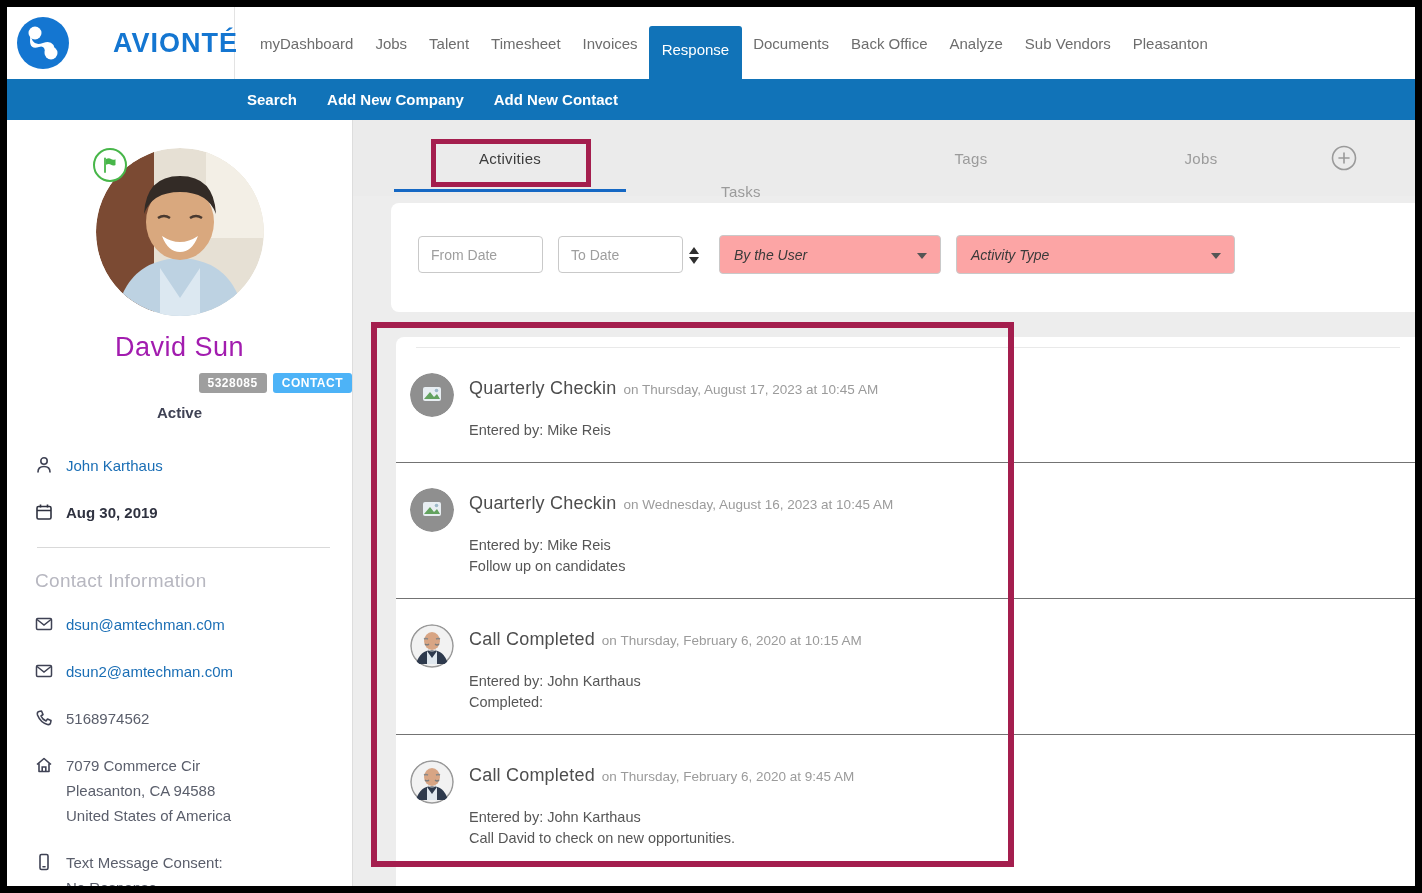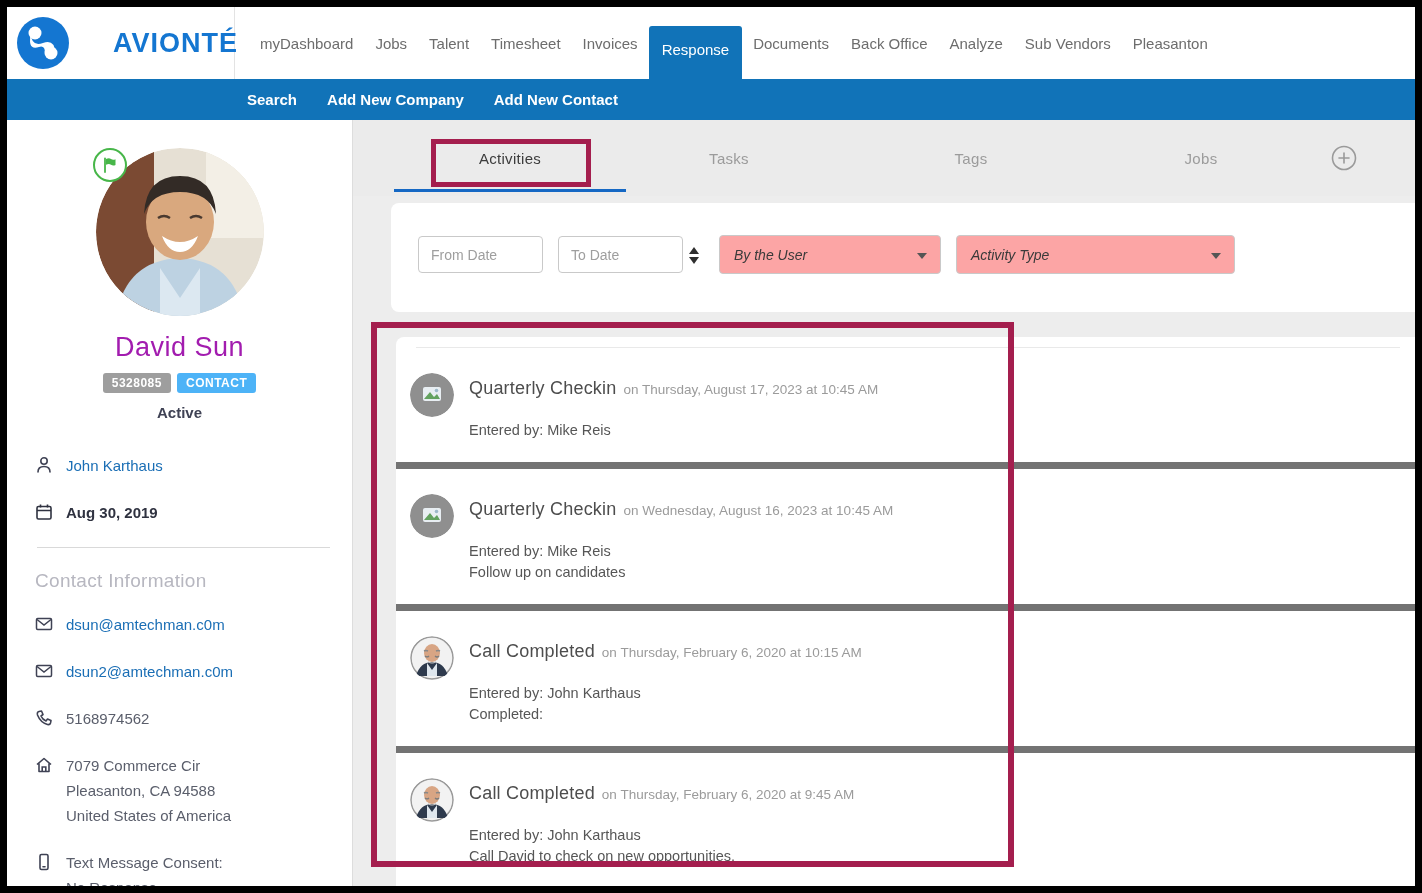--- a/index.html
+++ b/index.html
@@ -24,21 +24,21 @@
   
   .content { position:absolute; left:0; top:113px; right:0; bottom:0; display:flex; }
   .sidebar { width:346px; flex:0 0 346px; background:#fff; border-right:1px solid #ddd; position:relative; }
   .main { flex:1; background:#ededed; position:relative; }
 
   
   .photo-wrap { position:relative; width:168px; height:168px; margin:28px auto 0 auto; }
   .profile-photo { width:168px; height:168px; border-radius:50%; overflow:hidden; display:block; }
   .flag-badge { position:absolute; left:-3px; top:0; width:34px; height:34px; background:#fff; border:2.5px solid #47b649; border-radius:50%; display:flex; align-items:center; justify-content:center; cursor:pointer; }
   .person-name { text-align:center; margin-top:16px; font-size:27px; color:#a21caf; letter-spacing:0.5px; }
-  .badges { display:flex; justify-content:center; gap:6px; margin-top:10px; }
+  .badges { display:flex; justify-content:flex-end; gap:6px; margin-top:10px; }
   .badge { font-size:12px; font-weight:bold; color:#fff; padding:3px 9px; border-radius:3px; letter-spacing:0.5px; }
   .badge-id { background:#9e9e9e; }
   .badge-contact { background:#4db3f7; }
   .status-text { text-align:center; margin-top:11px; font-size:15px; font-weight:bold; color:#3f4254; }
   .side-rows { margin-top:32px; padding-left:28px; padding-right:20px; }
   .side-row { display:flex; align-items:flex-start; margin-bottom:22px; font-size:15px; color:#5a5e6b; line-height:25px; }
   .side-row .icn { width:18px; height:18px; flex:0 0 18px; margin-right:13px; margin-top:3px; }
   .link { color:#1a6eb5; cursor:pointer; }
   .bold-dark { font-weight:bold; color:#2f3240; }
   .side-divider { height:1px; background:#d9d9d9; margin:2px 2px 22px 2px; }
@@ -58,21 +58,21 @@
   .sort-toggle { position:absolute; left:296px; top:41px; width:14px; height:22px; display:flex; flex-direction:column; align-items:center; justify-content:center; gap:3px; cursor:pointer; }
   .tri-up { width:0; height:0; border-left:5px solid transparent; border-right:5px solid transparent; border-bottom:7px solid #2e2e2e; }
   .tri-down { width:0; height:0; border-left:5px solid transparent; border-right:5px solid transparent; border-top:7px solid #2e2e2e; }
   .select-box { position:absolute; top:32px; height:39px; border:1px solid #c9c9c9; border-radius:4px; background:#fca5a5; display:flex; align-items:center; padding:0 14px; font-size:14px; color:#3a3a3a; cursor:pointer;font-style:italic; }
   .select-caret { position:absolute; right:13px; top:17px; width:0; height:0; border-left:5px solid transparent; border-right:5px solid transparent; border-top:6px solid #555; }
 
   
   .activity-card { position:absolute; left:43px; top:217px; right:0; bottom:0; background:#fff; border-radius:8px 0 0 0; }
   .card-topline { position:absolute; left:20px; right:15px; top:10px; height:1px; background:#e9e9e9; }
   .rows { position:absolute; left:0; right:0; top:11px; }
-  .arow { display:flex; padding:25px 20px 21px 14px; border-bottom:7px solid #737373; cursor:pointer; }
+  .arow { display:flex; padding:25px 20px 21px 14px; border-bottom:1px solid #737373; cursor:pointer; }
   .arow:last-child { border-bottom:none; }
   .avatar { width:44px; height:44px; flex:0 0 44px; border-radius:50%; overflow:hidden; margin-right:15px; }
   .arow-body { padding-top:5px; }
   .arow-titleline { display:flex; align-items:baseline; }
   .arow-title { font-size:18px; color:#4d4d4d; letter-spacing:0.2px; }
   .arow-date { font-size:13.5px; color:#9b9b9b; margin-left:7px; }
   .arow-lines { margin-top:21px; font-size:14.5px; color:#565656; line-height:21px; }
 
   
   .hl-tab { position:absolute; left:78px; top:19px; width:160px; height:48px; border:5px solid #a41e4e; z-index:6; pointer-events:none; }
@@ -209,21 +209,21 @@
             <span>No Response</span>
           </span>
         </div>
       </div>
     </div>
 
     <div class="main">
 
       <div class="tabbar">
         <span class="tab active" style="left:157px;">Activities</span>
-        <span class="tab" style="left:376px;">Tasks</span>
+        <span class="tab" style="left:388px;margin-top:33px;">Tasks</span>
         <span class="tab" style="left:618px;">Tags</span>
         <span class="tab" style="left:848px;">Jobs</span>
         <svg class="add-tab" viewBox="0 0 26 26" fill="none" stroke="#9a9a9a" stroke-width="1.6">
             <circle cx="13" cy="13" r="11.5"></circle>
             <path d="M13 8 V18 M8 13 H18" stroke-linecap="round"></path>
           </svg>
         <div class="tab-underline"></div>
       </div>
 
       <div class="filter-card">

